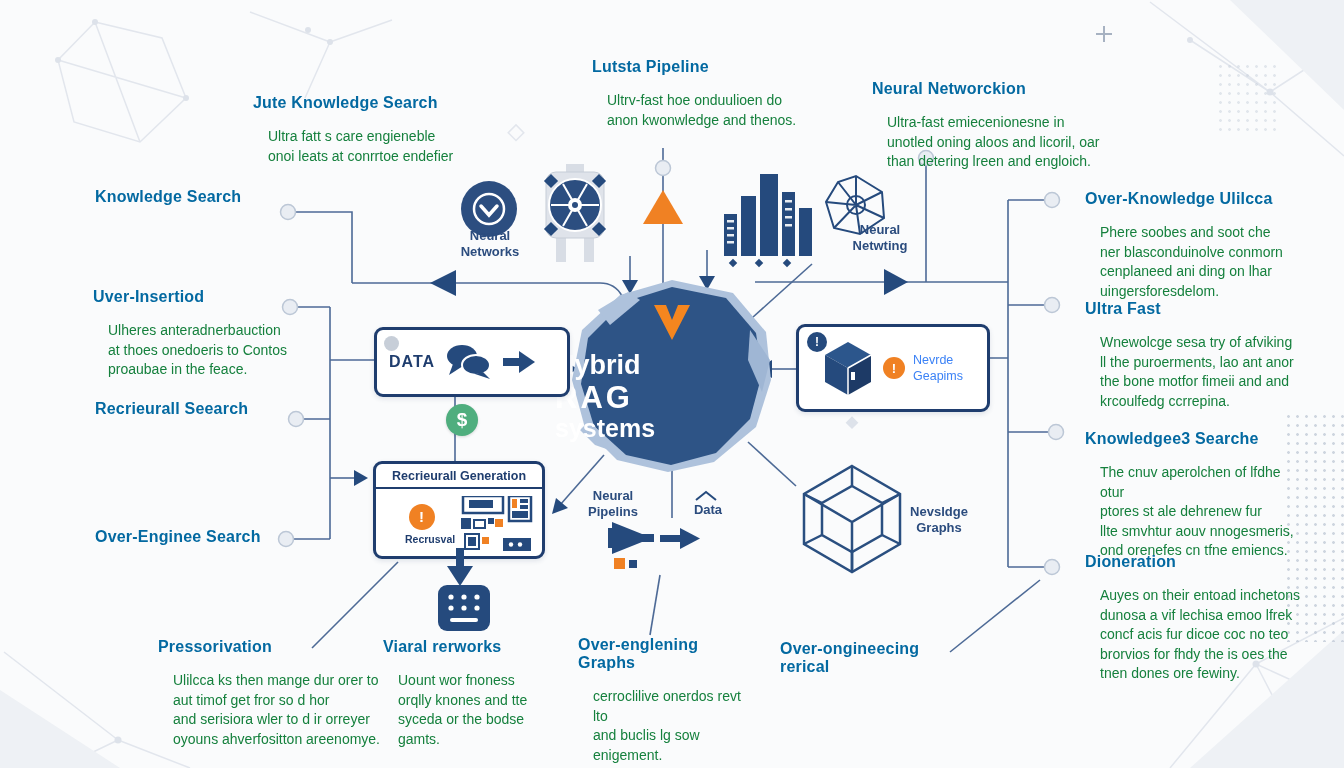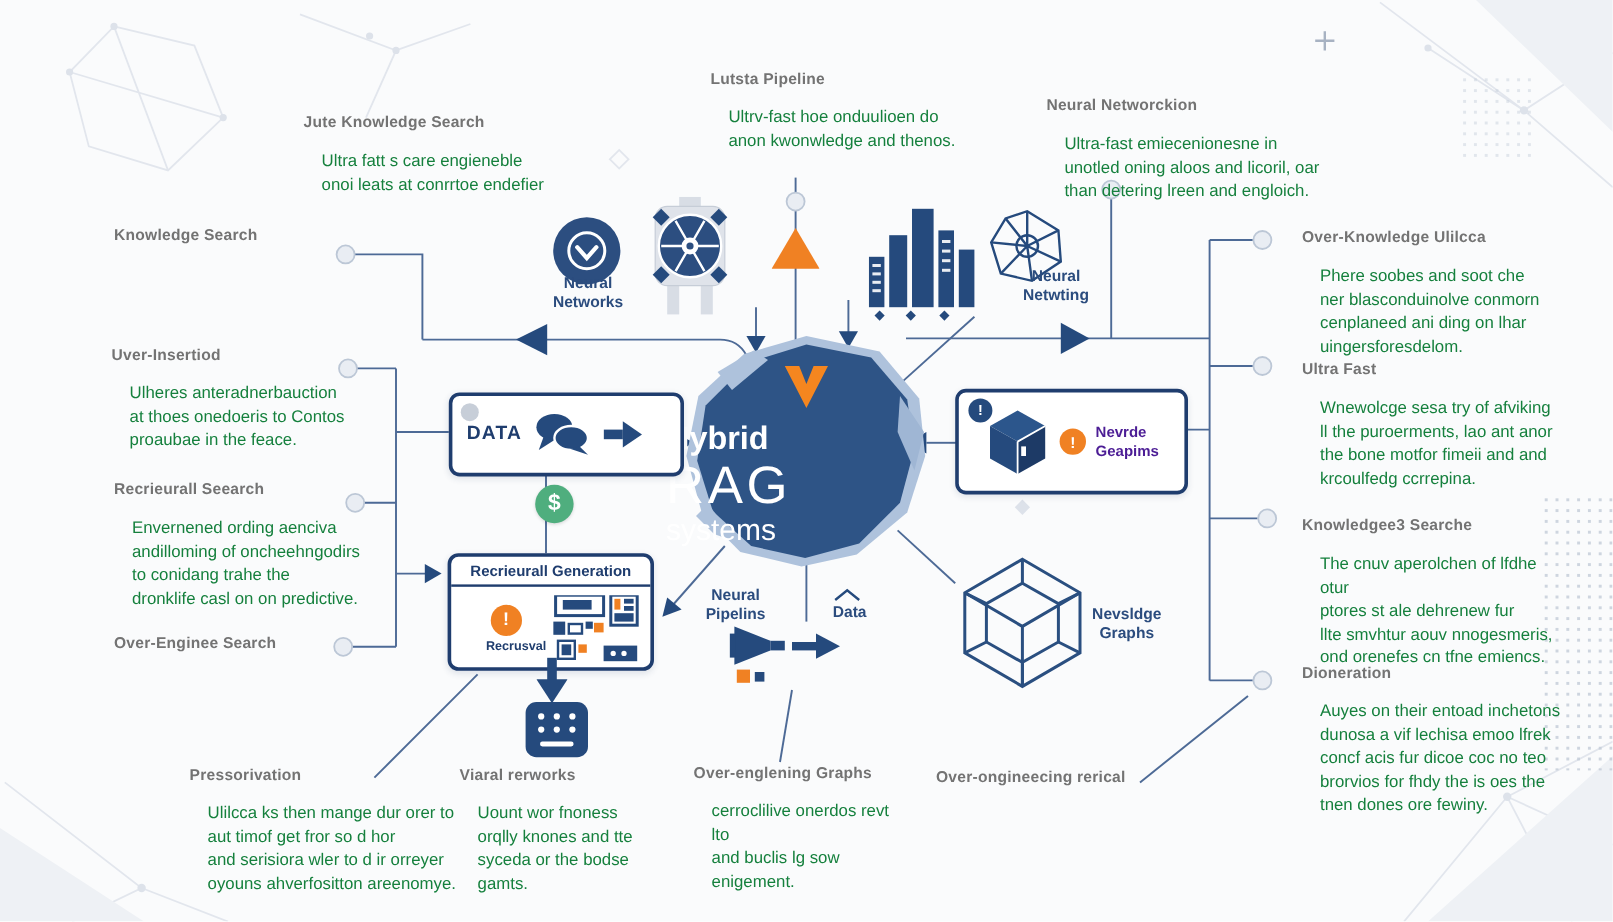--- a/index.html
+++ b/index.html
@@ -3,45 +3,45 @@
 <meta charset="utf-8">
 <style>
   html,body{margin:0;padding:0;}
   .stage{
     position:relative;width:1344px;height:768px;overflow:hidden;
     background:#fafbfc;
     font-family:"Liberation Sans",sans-serif;
   }
   .abs{position:absolute;}
   
-  .tb h3{margin:0 0 6px 0;font-size:13px;font-weight:700;color:#737373;letter-spacing:.2px;}
+  .tb h3{margin:0 0 6px 0;font-size:16px;font-weight:700;color:#0369a1;letter-spacing:.2px;}
   .tb p{margin:15px;font-size:14px;line-height:1.4;color:#15803d;white-space:pre-line;}
   .tb.center{text-align:left;}
   .lbl{font-size:13px;font-weight:700;color:#2b4c7e;white-space:pre-line;text-align:center;line-height:1.25;}
   
   .nbox{position:absolute;background:#fff;border:3px solid #1f3d6e;border-radius:9px;box-shadow:0 2px 5px rgba(30,55,95,.12);}
   .databox{display:flex;align-items:center;gap:10px;padding:0 12px;}
   .databox .dlabel{font-size:16px;font-weight:700;color:#1f3d6e;letter-spacing:1px;}
   .graydot{position:absolute;left:7px;top:6px;width:15px;height:15px;border-radius:50%;background:#c7ced8;}
   .retrieval .rhead{font-size:12.5px;font-weight:700;color:#1f3d6e;text-align:center;padding:5px 4px 4px;border-bottom:2.5px solid #1f3d6e;}
   .retrieval .rbody{display:flex;align-items:center;justify-content:space-between;padding:7px 9px 4px 12px;}
   .rleft{display:flex;flex-direction:column;align-items:center;gap:3px;}
   .rleft .rlabel{font-size:10.5px;font-weight:700;color:#1f3d6e;margin-left:17px;}
   .kbox{display:flex;align-items:center;gap:8px;padding:6px 8px 6px 14px;}
-  .kbox .klabel{font-size:12.5px;font-weight:700;color:#4c1d95;white-space:pre-line;line-height:1.3;}
+  .kbox .klabel{font-size:12.5px;font-weight:400;color:#3b82f6;white-space:pre-line;line-height:1.3;}
   .alert{border-radius:50%;color:#fff;font-weight:700;display:flex;align-items:center;justify-content:center;}
   .alert.orange{width:26px;height:26px;background:#f08123;font-size:15px;}
   .alert.navy{width:20px;height:20px;background:#254a7d;font-size:12px;}
   .dollar{width:32px;height:32px;border-radius:50%;background:#4fae7e;color:#fff;font-weight:700;
           font-size:19px;display:flex;align-items:center;justify-content:center;box-shadow:0 1px 3px rgba(0,0,0,.15);}
   
   .blob-text{position:absolute;left:555px;top:351px;width:240px;text-align:left;color:#fff;pointer-events:none;}
   .bt1{font-size:27px;font-weight:700;line-height:1.1;}
-  .bt2{font-size:44px;font-weight:400;letter-spacing:3px;line-height:1.08;}
-  .bt3{font-size:25px;font-weight:400;line-height:1.15;}
+  .bt2{font-size:31px;font-weight:700;letter-spacing:3px;line-height:1.08;}
+  .bt3{font-size:25px;font-weight:700;line-height:1.15;}
   .dots{position:absolute;background-image:radial-gradient(#c3ccd8 1.3px,transparent 1.5px);background-size:9px 9px;opacity:.8;}
 </style>
 </head>
 <body>
 
 <div class="stage">
 
   <svg class="abs" style="left:0;top:0" width="1344" height="768">
     <g stroke="#e2e6ed" stroke-width="1.5" fill="none">
       <polygon points="95,22 162,38 186,98 140,142 74,122 58,60"></polygon>
@@ -158,24 +158,20 @@
     <h3>Knowledge Search</h3>
   </div>
   <div class="abs tb" style="left:93px;top:288px;width:220px">
     <h3>Uver-Insertiod</h3>
     <p>Ulheres anteradnerbauction
 at thoes onedoeris to Contos
 proaubae in the feace.</p>
   </div>
   <div class="abs tb" style="left:95px;top:400px;width:230px">
     <h3>Recrieurall Seearch</h3>
-    <p>Envernened ording aenciva
-andilloming of oncheehngodirs
-to conidang trahe the
-dronklife casl on on predictive.</p>
   </div>
   <div class="abs tb" style="left:95px;top:528px;width:230px">
     <h3>Over-Enginee Search</h3>
   </div>
   <div class="abs tb" style="left:158px;top:638px;width:240px">
     <h3>Pressorivation</h3>
     <p>Ulilcca ks then mange dur orer to
 aut timof get fror so d hor
 and serisiora wler to d ir orreyer
 oyouns ahverfositton areenomye.</p>

